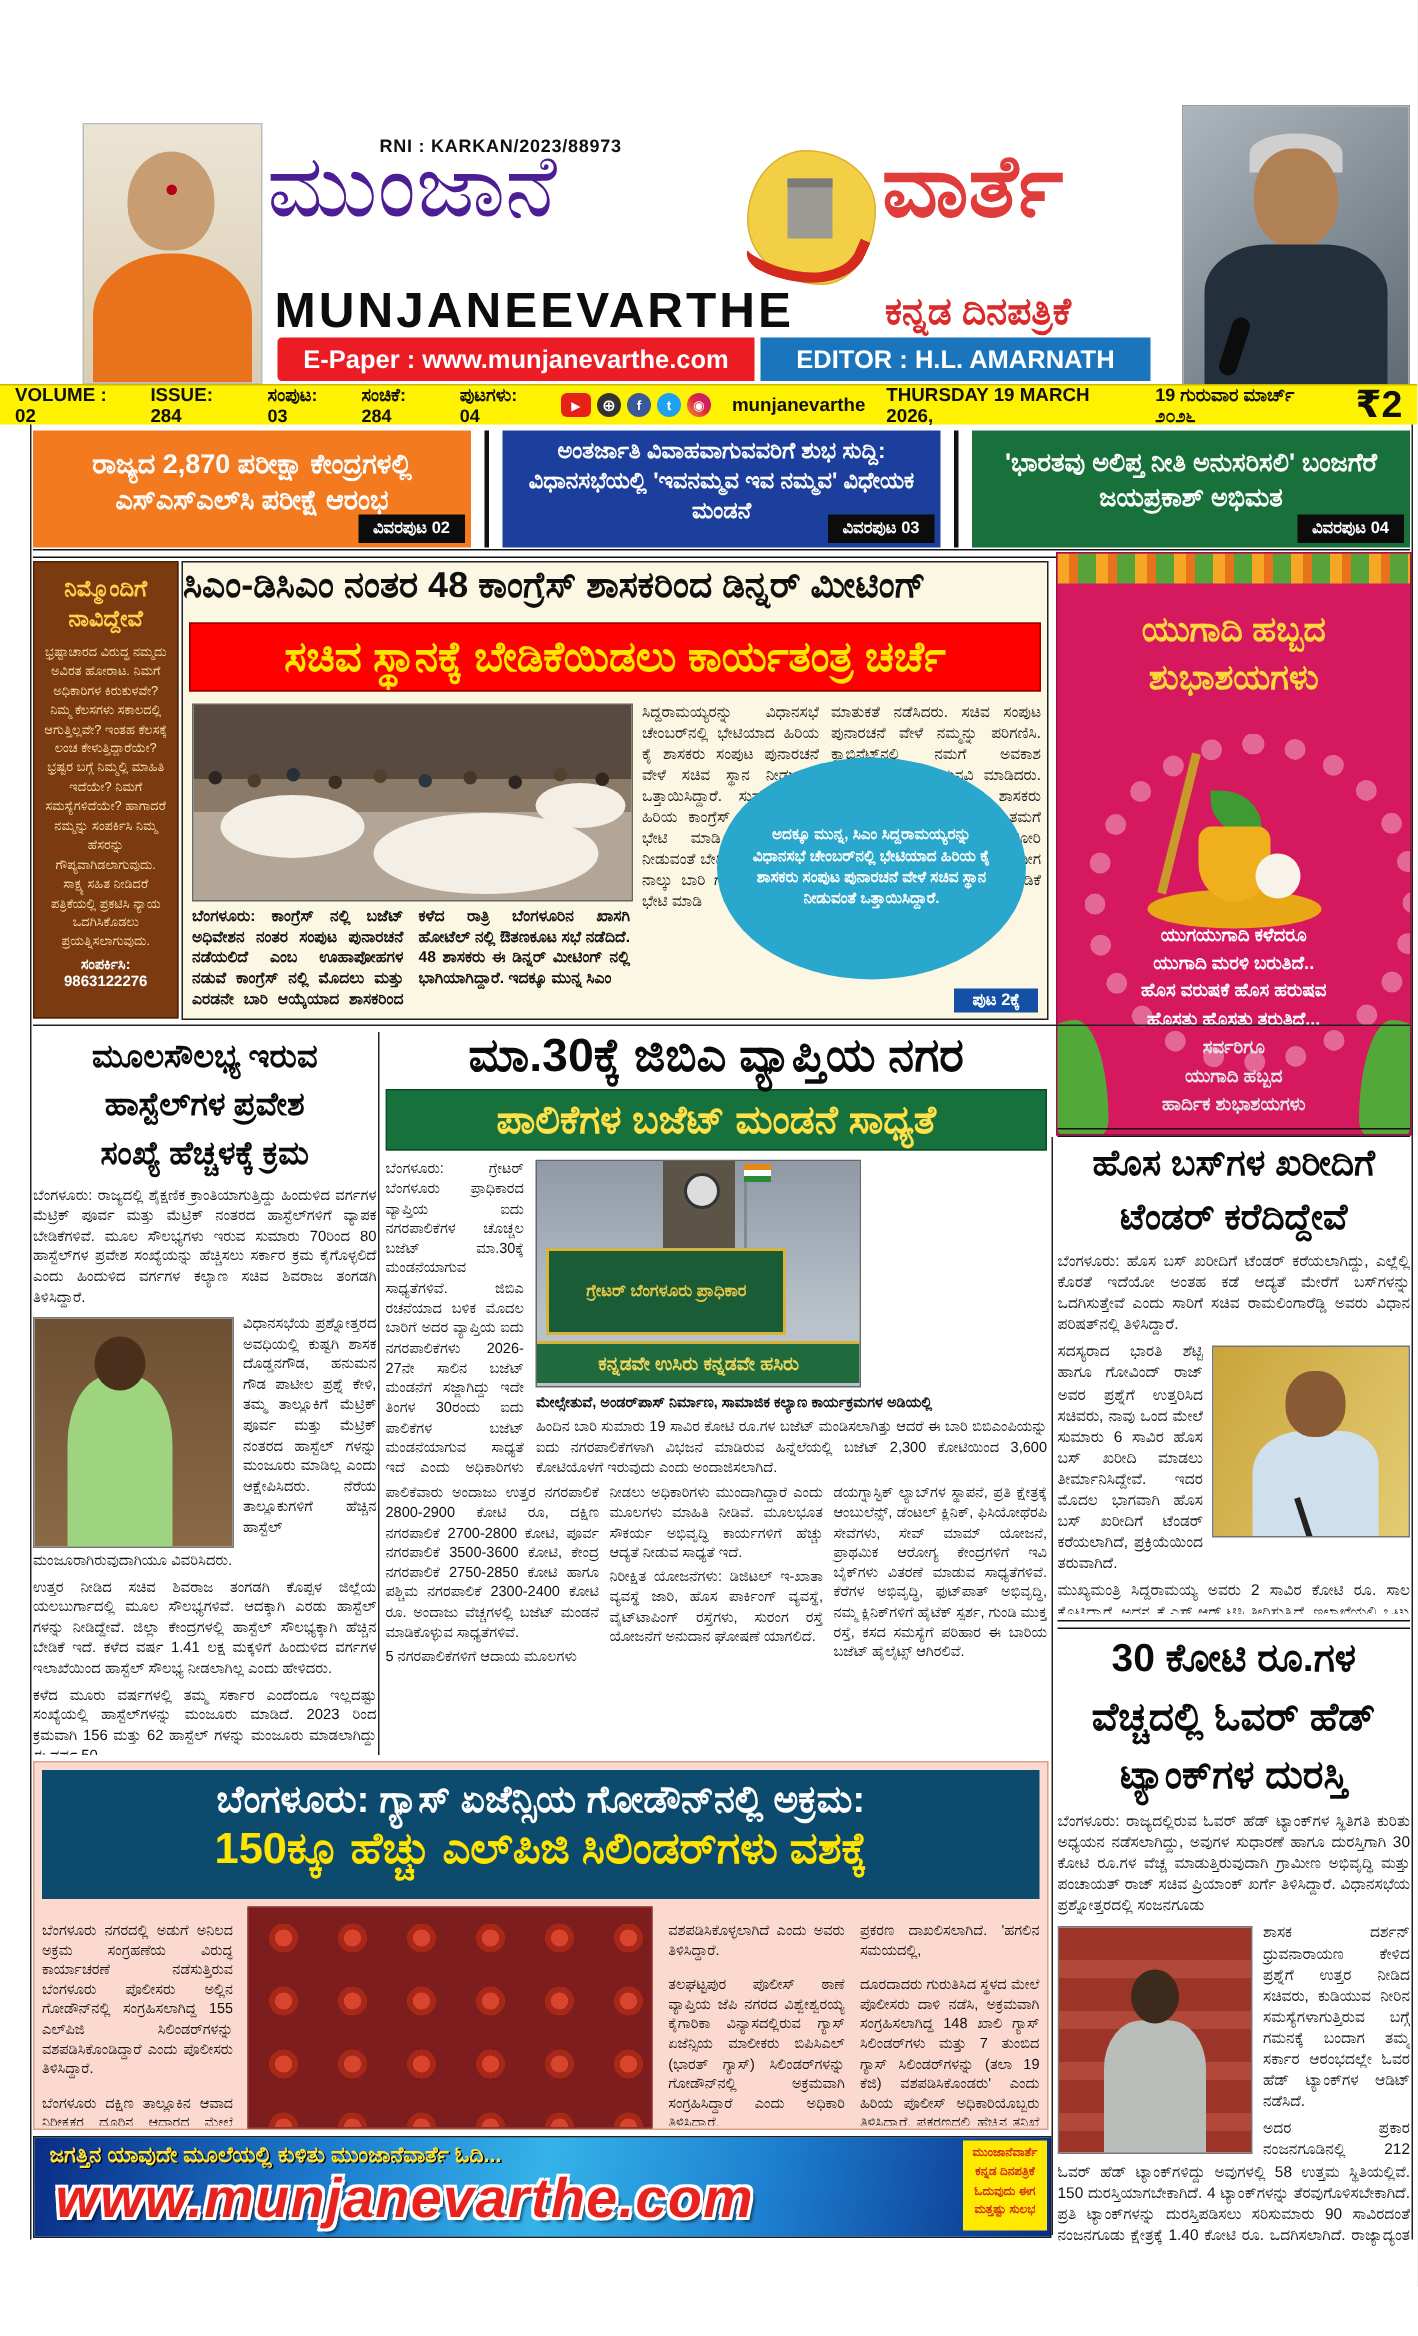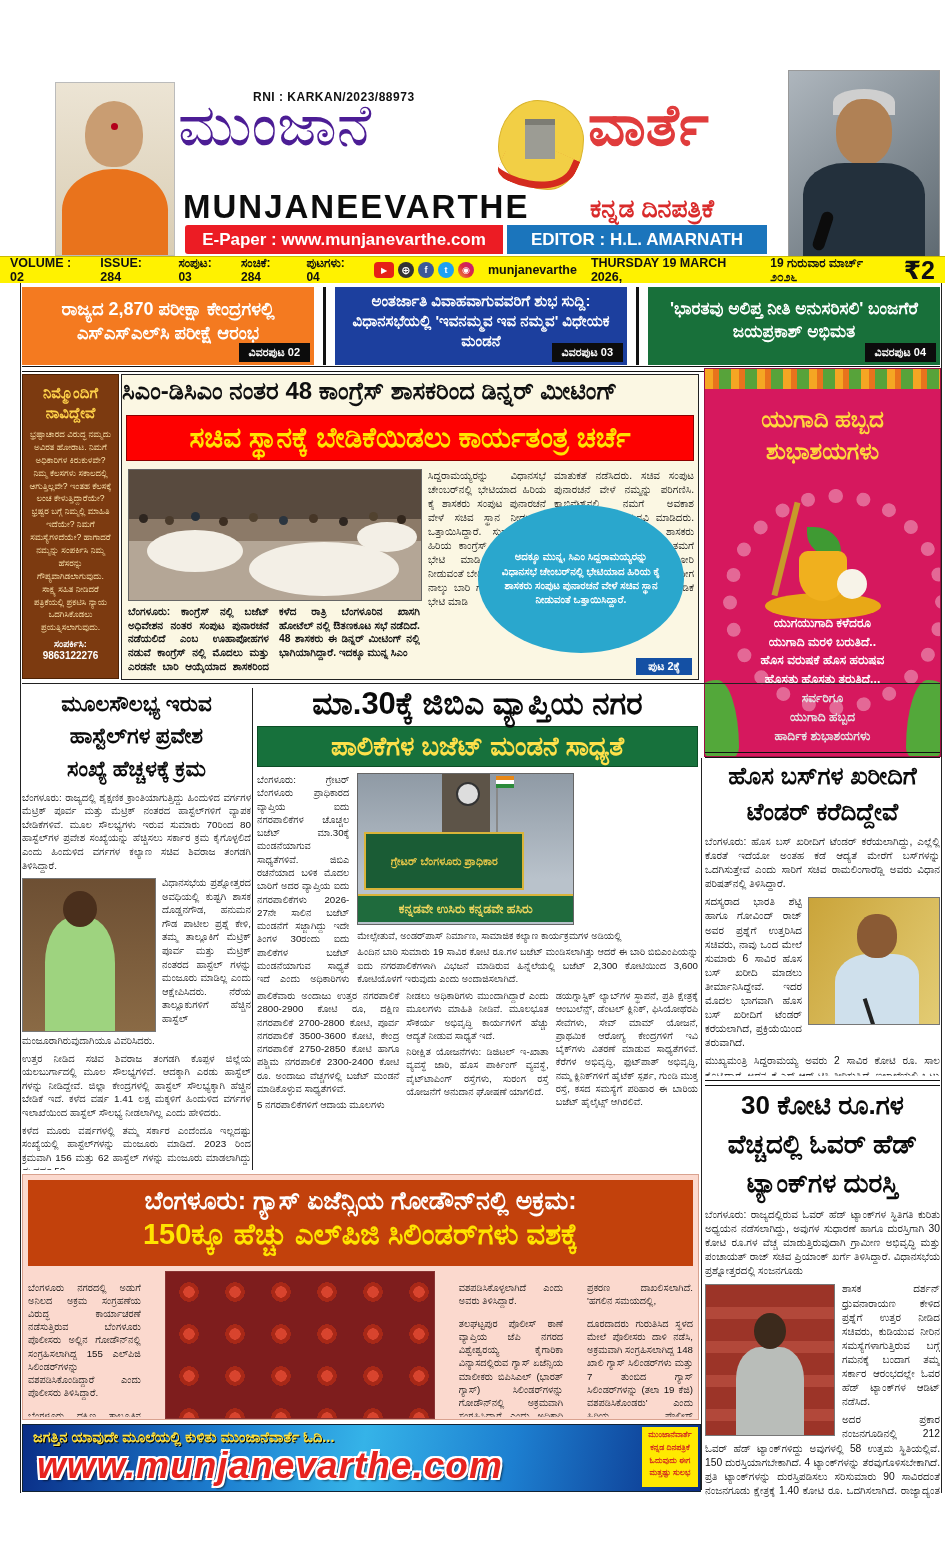--- a/index.html
+++ b/index.html
@@ -153,25 +153,25 @@
 
   .tank{left:705px;top:1086px;width:235px;height:412px;overflow:hidden;}
   .tank .hl{font-size:26px;line-height:1.5;margin-bottom:5px;}
   .tphoto{float:left;width:128px;height:150px;margin:2px 7px 2px 0;border:1px solid #777;position:relative;overflow:hidden;
           background:repeating-linear-gradient(#9c3428 0 22px,#b2483a 22px 34px);}
   .tphoto .vest{position:absolute;left:30px;top:62px;width:68px;height:88px;background:#b9bdb9;border-radius:36% 36% 0 0;}
   .tphoto .thead{position:absolute;left:48px;top:28px;width:32px;height:36px;background:#3c2a1c;border-radius:50%;}
 
   
   .lpg{left:22px;top:1174px;width:677px;height:246px;background:#fbd9ce;border:1px solid #d9a28f;box-sizing:border-box;}
-  .obanner{position:absolute;left:5px;top:5px;width:665px;height:86px;background:#c2410c;text-align:center;
+  .obanner{position:absolute;left:5px;top:5px;width:665px;height:86px;background:#0c4a6e;text-align:center;
            font-weight:bold;box-sizing:border-box;padding-top:6px;}
   .obanner .l1{color:#ffffff;font-size:25px;}
   .obanner .l2{color:#ffe400;font-size:29px;margin-top:2px;}
-  .lpgrow{position:absolute;left:5px;top:96px;width:665px;height:146px;display:flex;gap:24px;}
+  .lpgrow{position:absolute;left:5px;top:96px;width:665px;height:146px;display:flex;gap:10px;}
   .lpgrow .c{font-size:9.7px;line-height:1.36;text-align:justify;overflow:hidden;}
   .cyl{width:268px;height:146px;border:1px solid #833;flex:none;
        background-color:#7e1d1d;
        background-image:radial-gradient(circle 16px at 23px 20px,#d8442e 35%,#a82817 36% 60%,#7e1d1d 61%),
                         radial-gradient(circle 16px at 23px 20px,transparent 55%,#e0604a 56% 70%,transparent 71%);
        background-size:46px 42px;}
   .lpgrow .c1{width:132px;} .lpgrow .c2{width:122px;} .lpgrow .c3{width:124px;}
 
   
   .footer{left:22px;top:1424px;width:677px;height:66px;position:absolute;overflow:hidden;border:1px solid #123;
@@ -329,21 +329,21 @@
       </div>
       <div>
         <div class="gphoto">
           <div class="tower"></div>
             <div class="clock"></div>
             <div class="pole"></div>
             <div class="flag"></div>
           <div class="gsign">ಗ್ರೇಟರ್ ಬೆಂಗಳೂರು ಪ್ರಾಧಿಕಾರ</div>
           <div class="gsign2">ಕನ್ನಡವೇ ಉಸಿರು ಕನ್ನಡವೇ ಹಸಿರು</div>
         </div>
-        <p style="margin-top:4px;">ಮೇಲ್ಸೇತುವೆ, ಅಂಡರ್‌ಪಾಸ್ ನಿರ್ಮಾಣ, ಸಾಮಾಜಿಕ ಕಲ್ಯಾಣ ಕಾರ್ಯಕ್ರಮಗಳ ಅಡಿಯಲ್ಲಿ</p>
+        <p style="margin-top:4px;font-weight:bold;">ಮೇಲ್ಸೇತುವೆ, ಅಂಡರ್‌ಪಾಸ್ ನಿರ್ಮಾಣ, ಸಾಮಾಜಿಕ ಕಲ್ಯಾಣ ಕಾರ್ಯಕ್ರಮಗಳ ಅಡಿಯಲ್ಲಿ</p>
         <p>ಹಿಂದಿನ ಬಾರಿ ಸುಮಾರು 19 ಸಾವಿರ ಕೋಟಿ ರೂ.ಗಳ ಬಜೆಟ್ ಮಂಡಿಸಲಾಗಿತ್ತು ಆದರೆ ಈ ಬಾರಿ ಬಿಬಿಎಂಪಿಯನ್ನು ಐದು ನಗರಪಾಲಿಕೆಗಳಾಗಿ ವಿಭಜನೆ ಮಾಡಿರುವ ಹಿನ್ನೆಲೆಯಲ್ಲಿ ಬಜೆಟ್ 2,300 ಕೋಟಿಯಿಂದ 3,600 ಕೋಟಿಯೊಳಗೆ ಇರುವುದು ಎಂದು ಅಂದಾಜಿಸಲಾಗಿದೆ.</p>
       </div>
     </div>
     <div class="gbarow2">
       <div class="c">
         <p>ಪಾಲಿಕೆವಾರು ಅಂದಾಜು ಉತ್ತರ ನಗರಪಾಲಿಕೆ 2800-2900 ಕೋಟಿ ರೂ, ದಕ್ಷಿಣ ನಗರಪಾಲಿಕೆ 2700-2800 ಕೋಟಿ, ಪೂರ್ವ ನಗರಪಾಲಿಕೆ 3500-3600 ಕೋಟಿ, ಕೇಂದ್ರ ನಗರಪಾಲಿಕೆ 2750-2850 ಕೋಟಿ ಹಾಗೂ ಪಶ್ಚಿಮ ನಗರಪಾಲಿಕೆ 2300-2400 ಕೋಟಿ ರೂ. ಅಂದಾಜು ವೆಚ್ಚಗಳಲ್ಲಿ ಬಜೆಟ್ ಮಂಡನೆ ಮಾಡಿಕೊಳ್ಳುವ ಸಾಧ್ಯತೆಗಳಿವೆ.</p>
         <p>5 ನಗರಪಾಲಿಕೆಗಳಿಗೆ ಆದಾಯ ಮೂಲಗಳು</p>
       </div>
       <div class="c">
         <p>ನೀಡಲು ಅಧಿಕಾರಿಗಳು ಮುಂದಾಗಿದ್ದಾರೆ ಎಂದು ಮೂಲಗಳು ಮಾಹಿತಿ ನೀಡಿವೆ. ಮೂಲಭೂತ ಸೌಕರ್ಯ ಅಭಿವೃದ್ಧಿ ಕಾರ್ಯಗಳಿಗೆ ಹೆಚ್ಚು ಆದ್ಯತೆ ನೀಡುವ ಸಾಧ್ಯತೆ ಇದೆ.</p>

